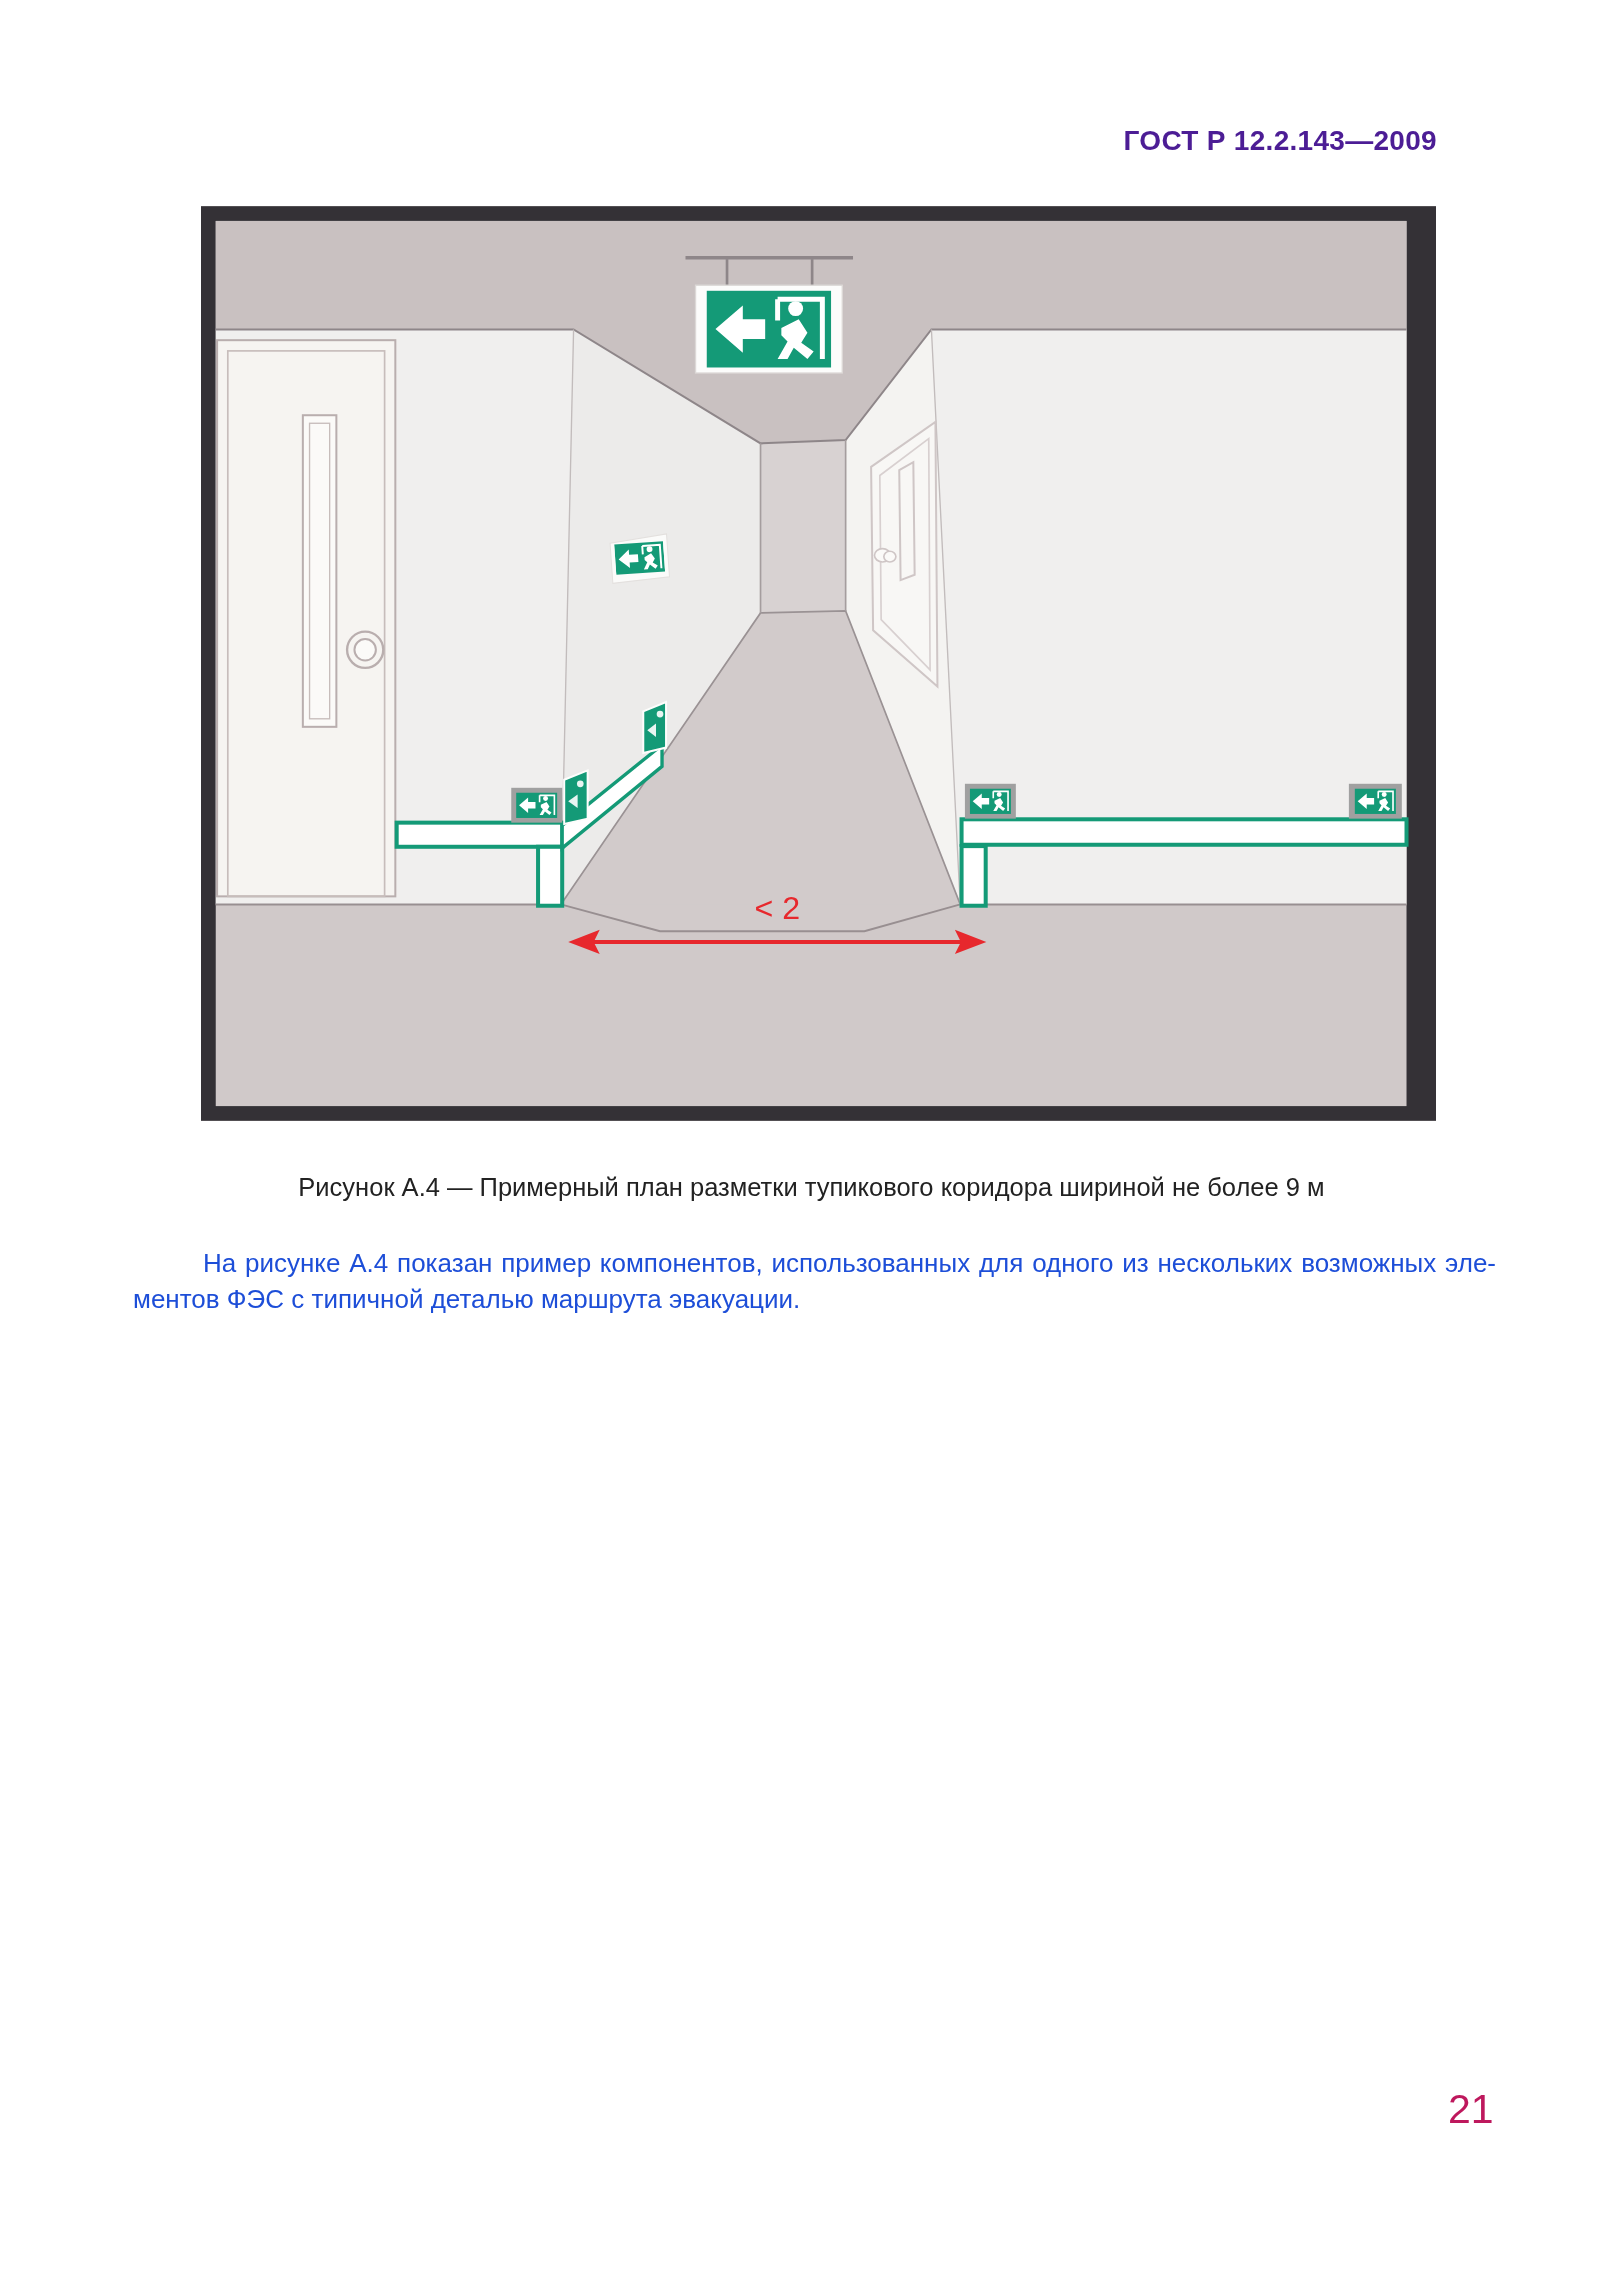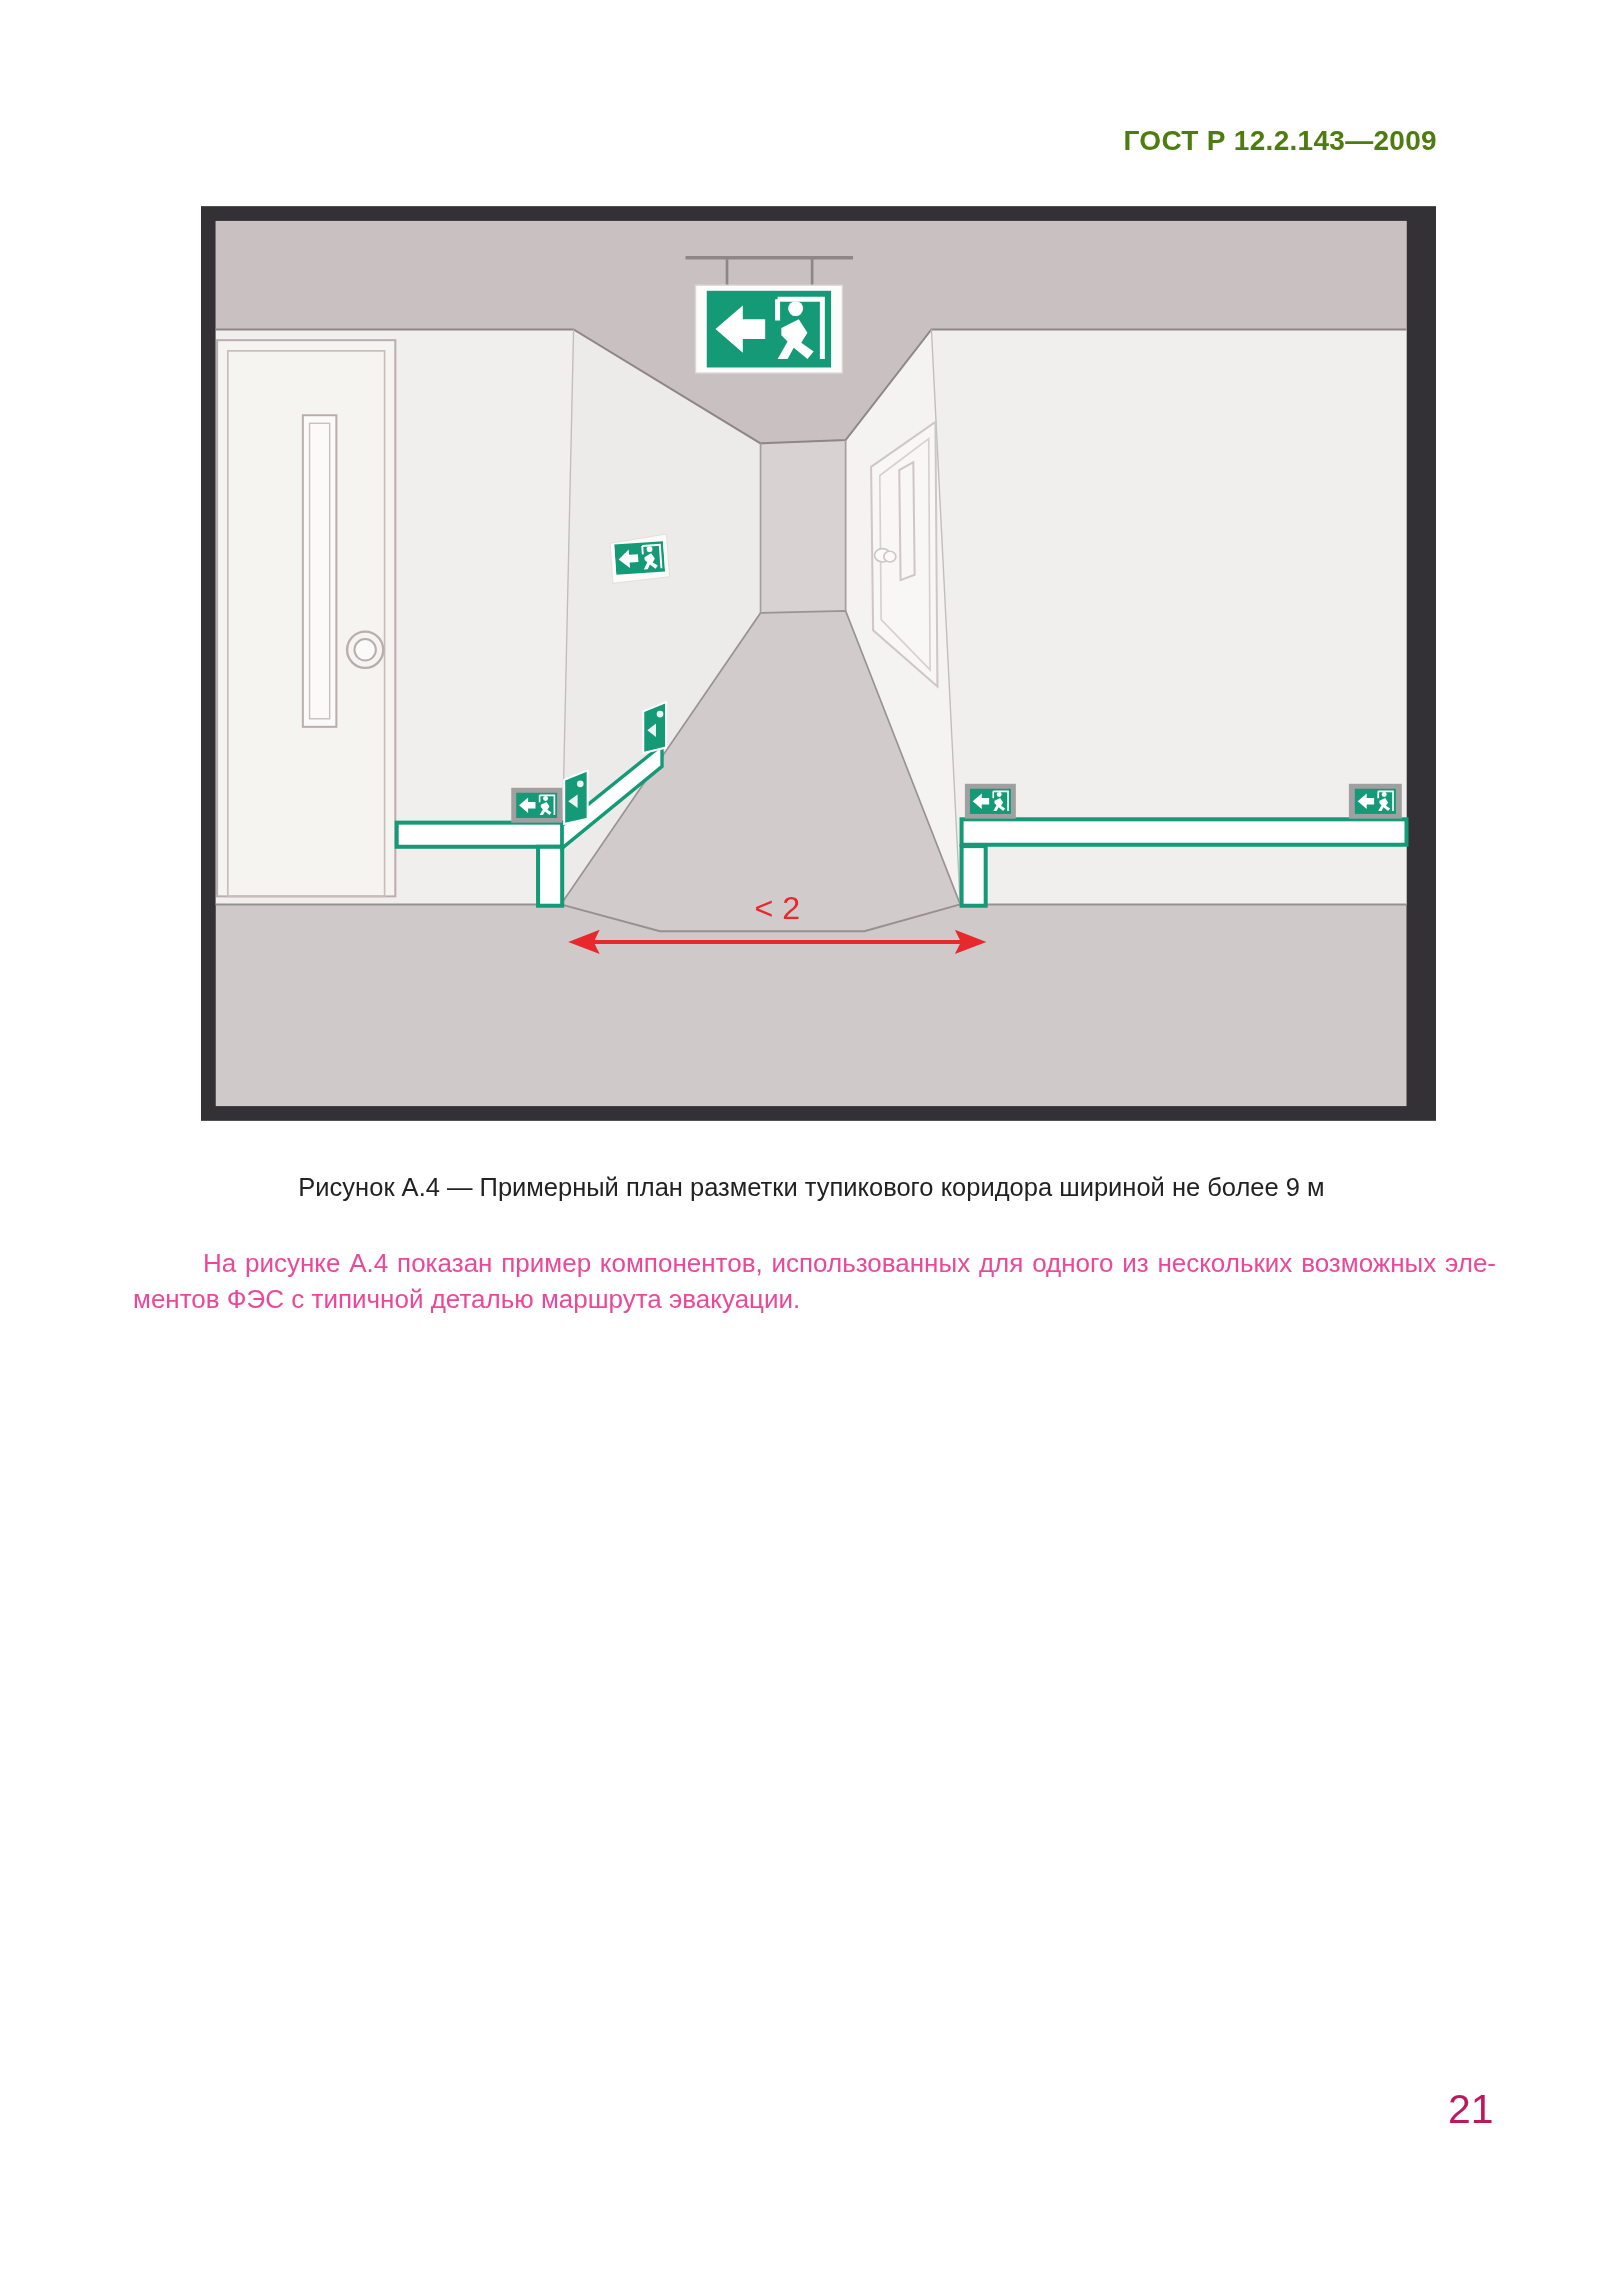--- a/index.html
+++ b/index.html
@@ -14,21 +14,21 @@
     background:#ffffff;
     overflow:hidden;
   }
   .header{
     position:absolute;
     top:125px;
     right:186px;
     font-size:28px;
     font-weight:700;
     letter-spacing:0.3px;
-    color:#4d7c0f;
+    color:#4c1d95;
     white-space:nowrap;
   }
   .figure-wrap{
     position:absolute;
     top:206px;
     left:201px;
     width:1235px;
     height:915px;
   }
   .figure-wrap svg{display:block;}
@@ -41,21 +41,21 @@
     font-size:25.5px;
     color:#222222;
   }
   .body-text{
     position:absolute;
     top:1245px;
     left:133px;
     width:1363px;
     font-size:26px;
     line-height:36px;
-    color:#ec4899;
+    color:#1d4ed8;
   }
   .body-line1{
     text-align:justify;
     text-align-last:justify;
     text-indent:70px;
     white-space:nowrap;
     overflow:hidden;
   }
   .body-line2{
     text-align:left;

